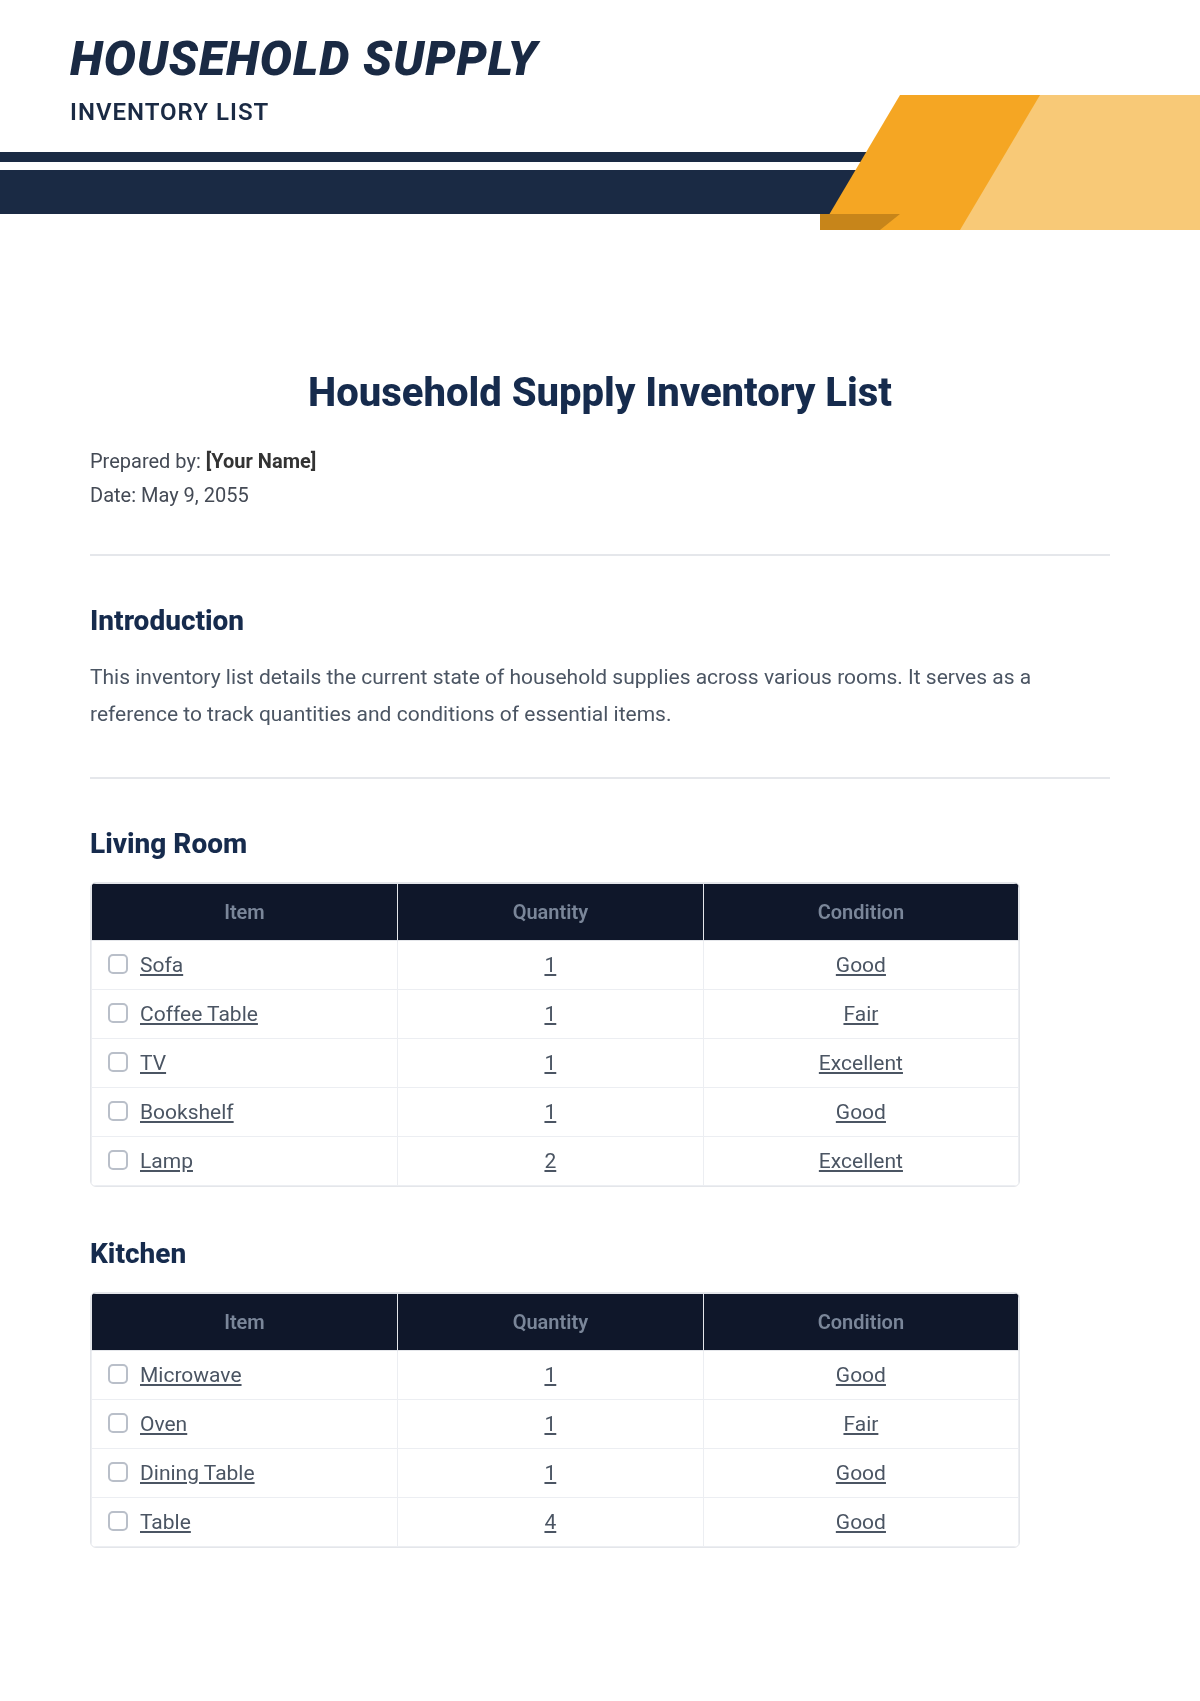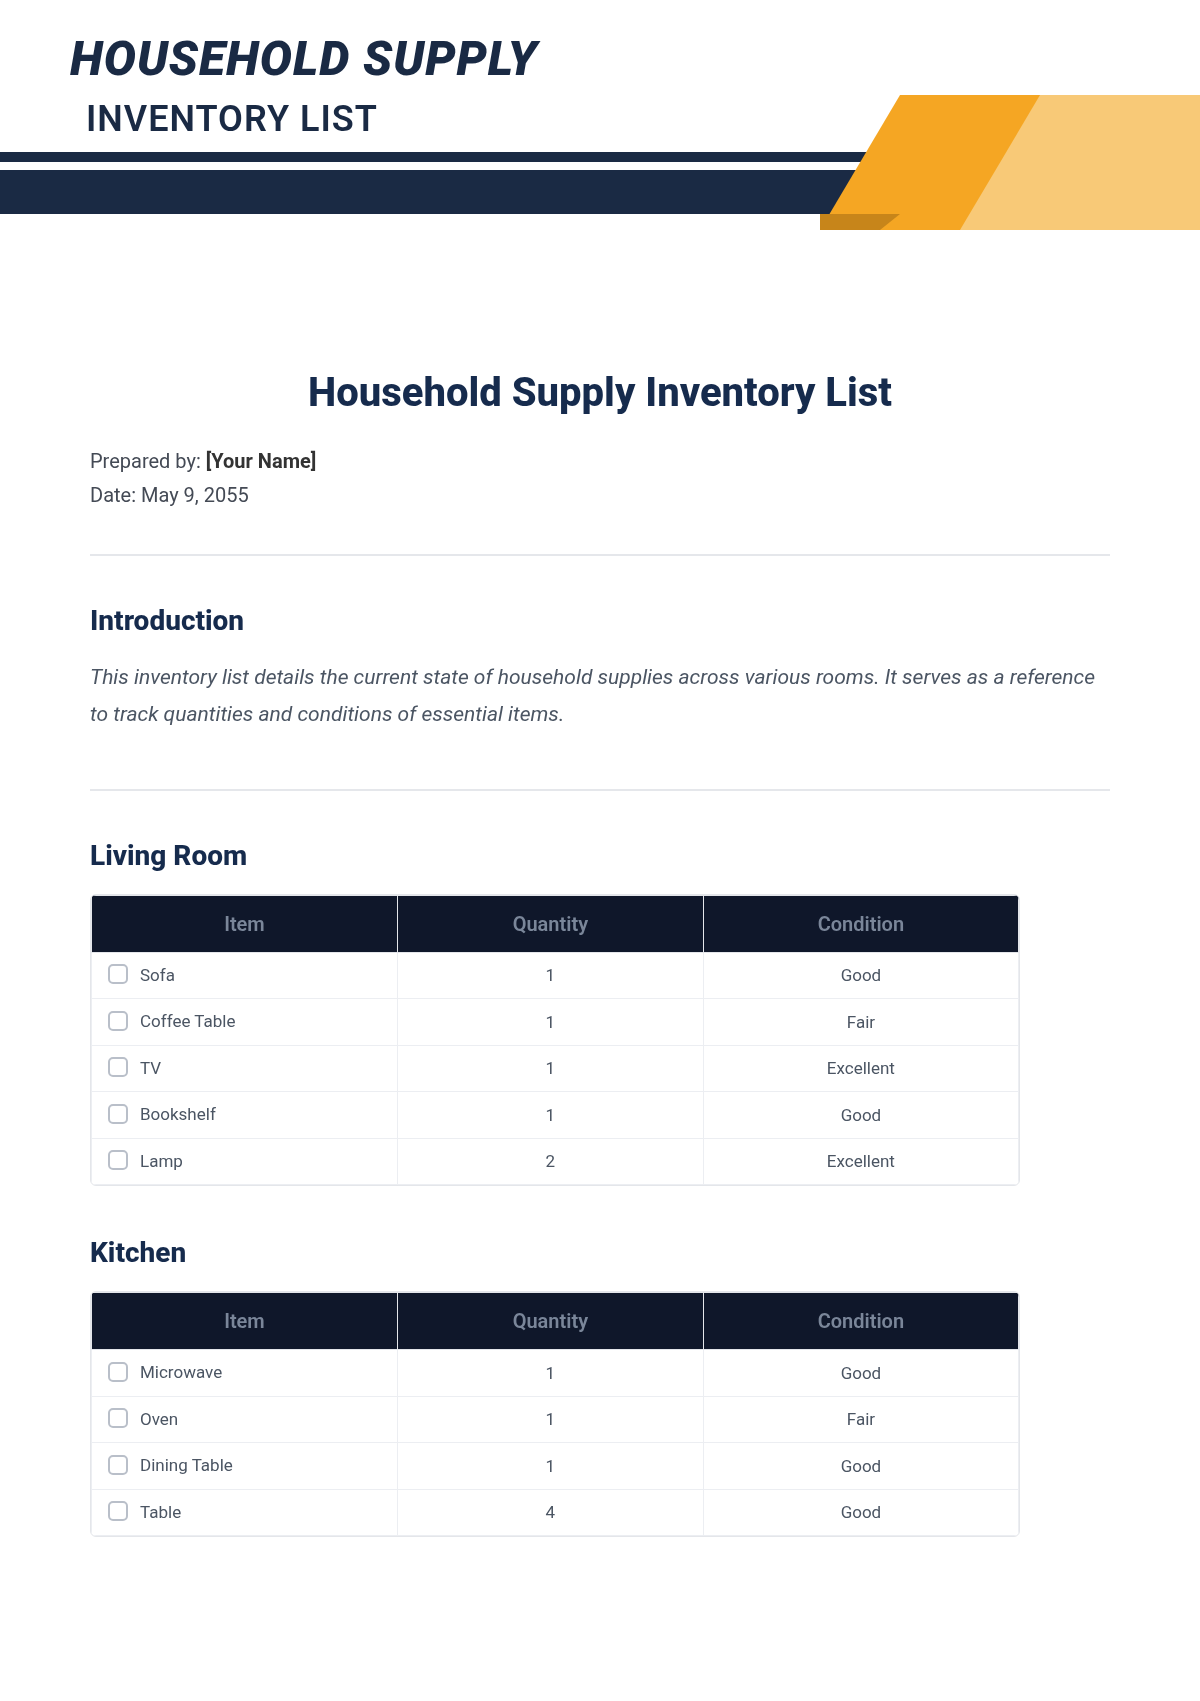--- a/index.html
+++ b/index.html
@@ -24,22 +24,22 @@
     left: 70px;
     font-size: 48px;
     font-weight: 900;
     letter-spacing: 1px;
     color: #1a2a44;
     font-style: italic;
   }
   .banner-title-sub {
     position: absolute;
     top: 98px;
-    left: 86px;
-    font-size: 36px;
+    left: 70px;
+    font-size: 24px;
     font-weight: 600;
     letter-spacing: 1px;
     color: #1a2a44;
   }
   .banner-bar-thin {
     position: absolute;
     top: 152px;
     left: 0;
     right: 0;
     height: 10px;
@@ -91,22 +91,21 @@
   .section-heading {
     font-size: 28px;
     font-weight: 800;
     color: #162b4d;
     margin-bottom: 22px;
   }
   .intro-text {
     font-size: 21px;
     color: #4b5563;
     line-height: 1.75;
-    margin-bottom: 56px;
-    font-style: italic;
+    margin-bottom: 44px;
   }
 
   
   .table-wrap {
     border: 1px solid #e4e6ea;
     border-radius: 6px;
     overflow: hidden;
     width: 930px;
     margin-bottom: 50px;
   }
@@ -120,23 +119,24 @@
     color: #7a8699;
     font-weight: 600;
     font-size: 20px;
     padding: 16px 10px;
     border: 1px solid #e4e6ea;
     text-align: center;
   }
   tbody td {
     border: 1px solid #eceef2;
     padding: 12px 7px;
-    font-size: 17px;
+    font-size: 21px;
     color: #4b5563;
     text-align: center;
+    text-decoration: underline;
   }
   tbody td.item-cell {
     text-align: left;
     padding-left: 16px;
   }
   .cb {
     display: inline-block;
     width: 20px;
     height: 20px;
     border: 2px solid #b9bfc9;

